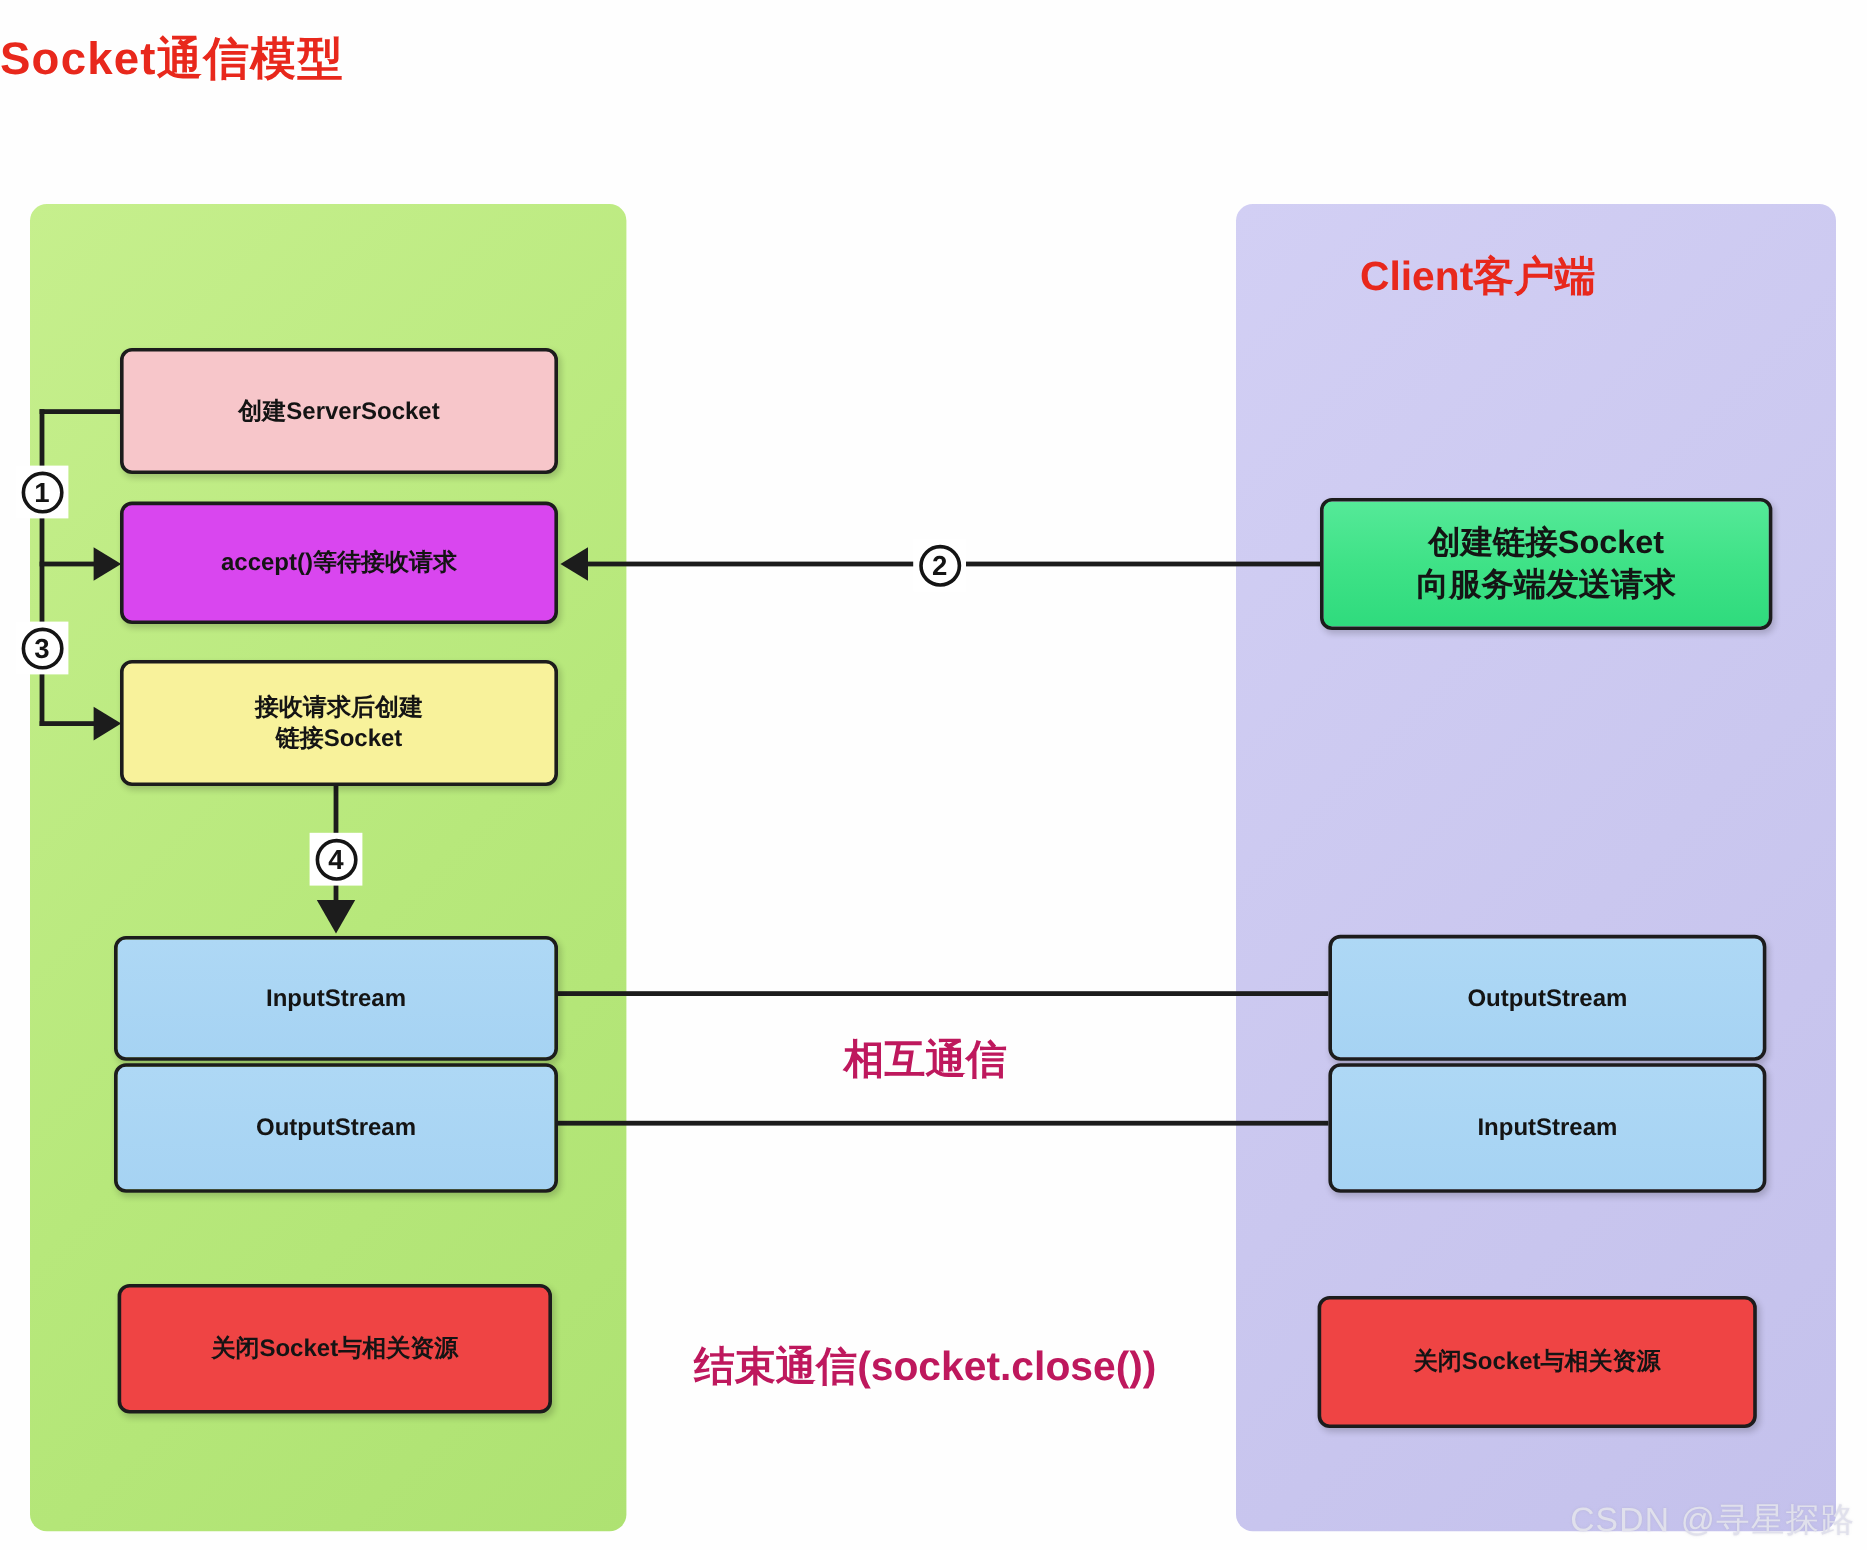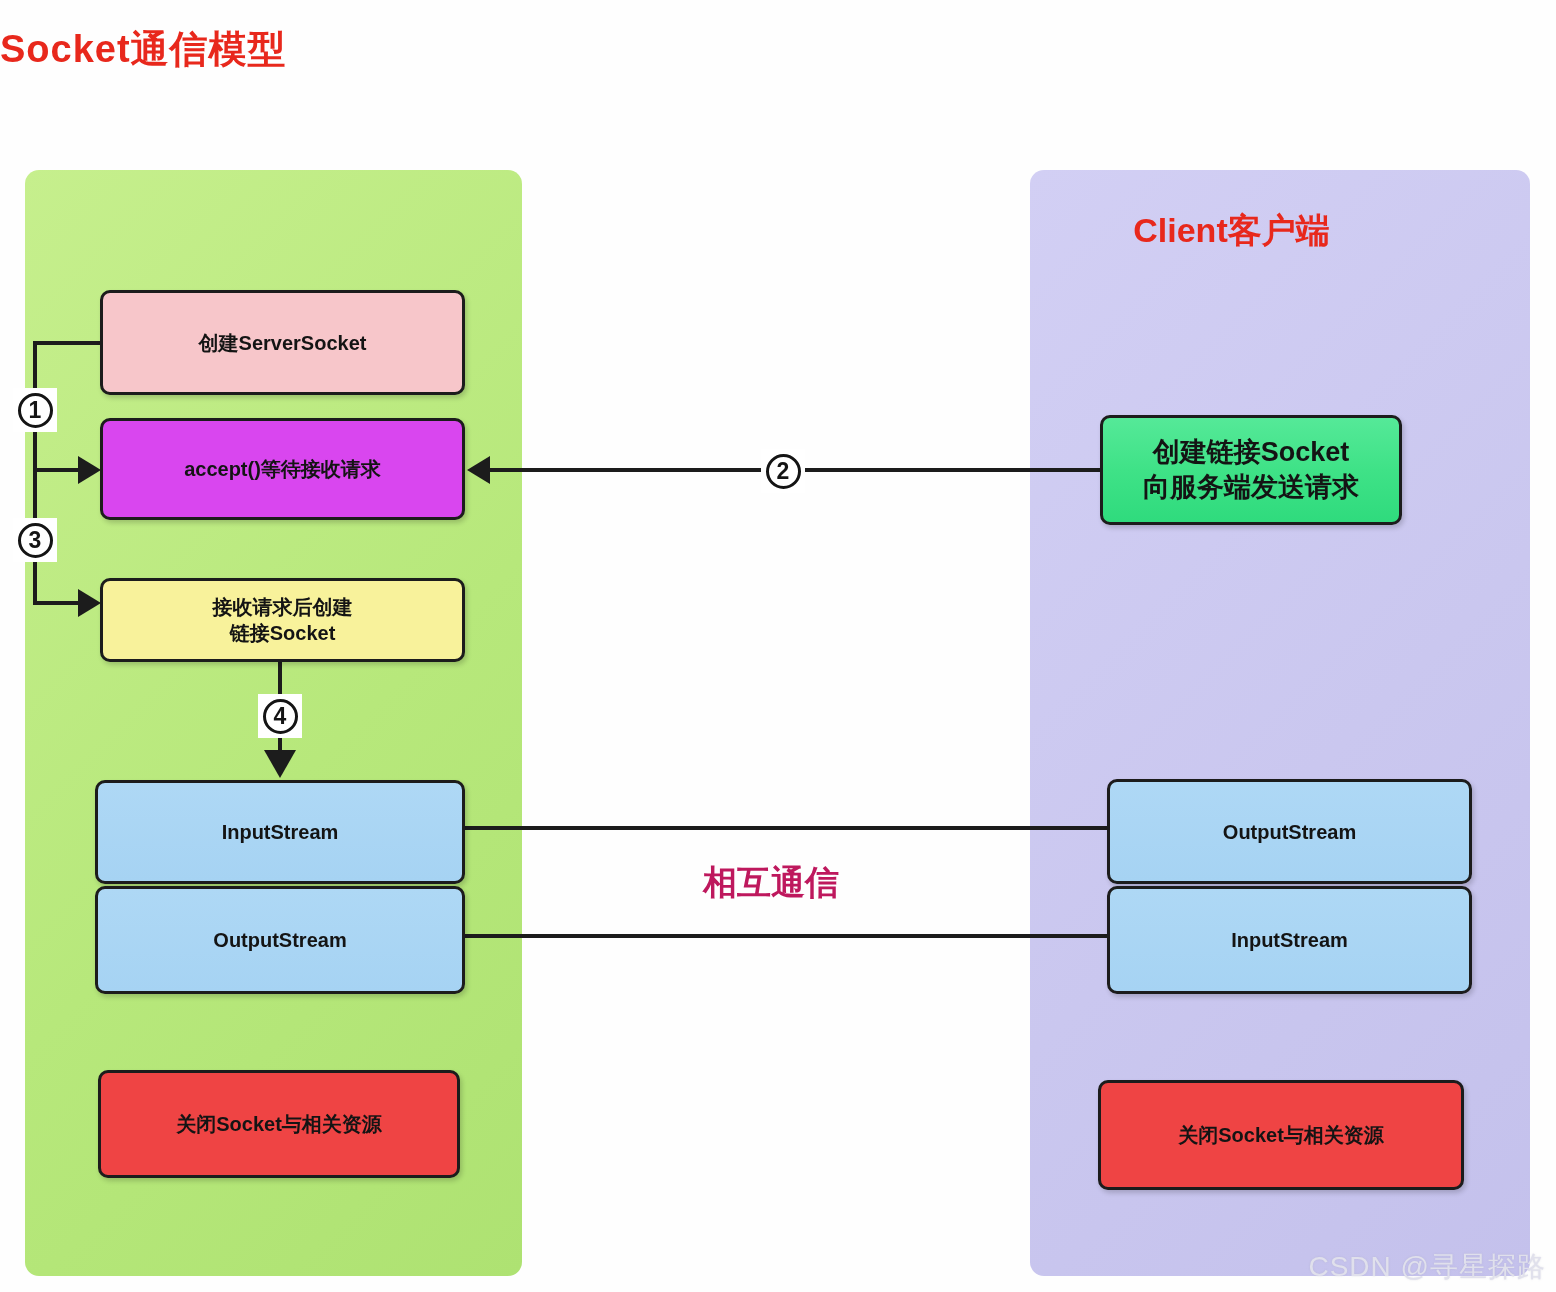--- a/index.html
+++ b/index.html
@@ -94,45 +94,46 @@
   <div class="badge" style="left:258px;top:694px;">
     <span class="ring">4</span>
   </div>
 
   <div class="node pink" style="left:100px;top:290px;width:365px;height:105px;">
     <span>创建ServerSocket</span>
   </div>
   <div class="node orange" style="left:100px;top:418px;width:365px;height:102px;">
     <span>accept()等待接收请求</span>
   </div>
-  <div class="node yellow" style="left:100px;top:578px;width:365px;height:84px;">
+  <div class="node yellow" style="left:100px;top:550px;width:365px;height:105px;">
     <span>接收请求后创建</span>
     <span>链接Socket</span>
   </div>
   <div class="node blue" style="left:95px;top:780px;width:370px;height:104px;">
     <span>InputStream</span>
   </div>
   <div class="node blue" style="left:95px;top:886px;width:370px;height:108px;">
     <span>OutputStream</span>
   </div>
   <div class="node magenta" style="left:98px;top:1070px;width:362px;height:108px;">
     <span>关闭Socket与相关资源</span>
   </div>
 
-  <div class="node greenbox" style="left:1100px;top:415px;width:302px;height:110px;font-size:27px;">
+  <div class="node greenbox" style="left:1100px;top:415px;width:377px;height:110px;font-size:27px;">
     <span>创建链接Socket</span>
     <span>向服务端发送请求</span>
   </div>
   <div class="node blue" style="left:1107px;top:779px;width:365px;height:105px;">
     <span>OutputStream</span>
   </div>
   <div class="node blue" style="left:1107px;top:886px;width:365px;height:108px;">
     <span>InputStream</span>
   </div>
   <div class="node magenta" style="left:1098px;top:1080px;width:366px;height:110px;">
     <span>关闭Socket与相关资源</span>
   </div>
 
   <div class="midlabel" style="top:860px;">相互通信</div>
+  <div class="midlabel" style="top:1116px;">结束通信(socket.close())</div>
 
   <div class="watermark">CSDN @寻星探路</div>
 
 </div>
 
 </body></html>

